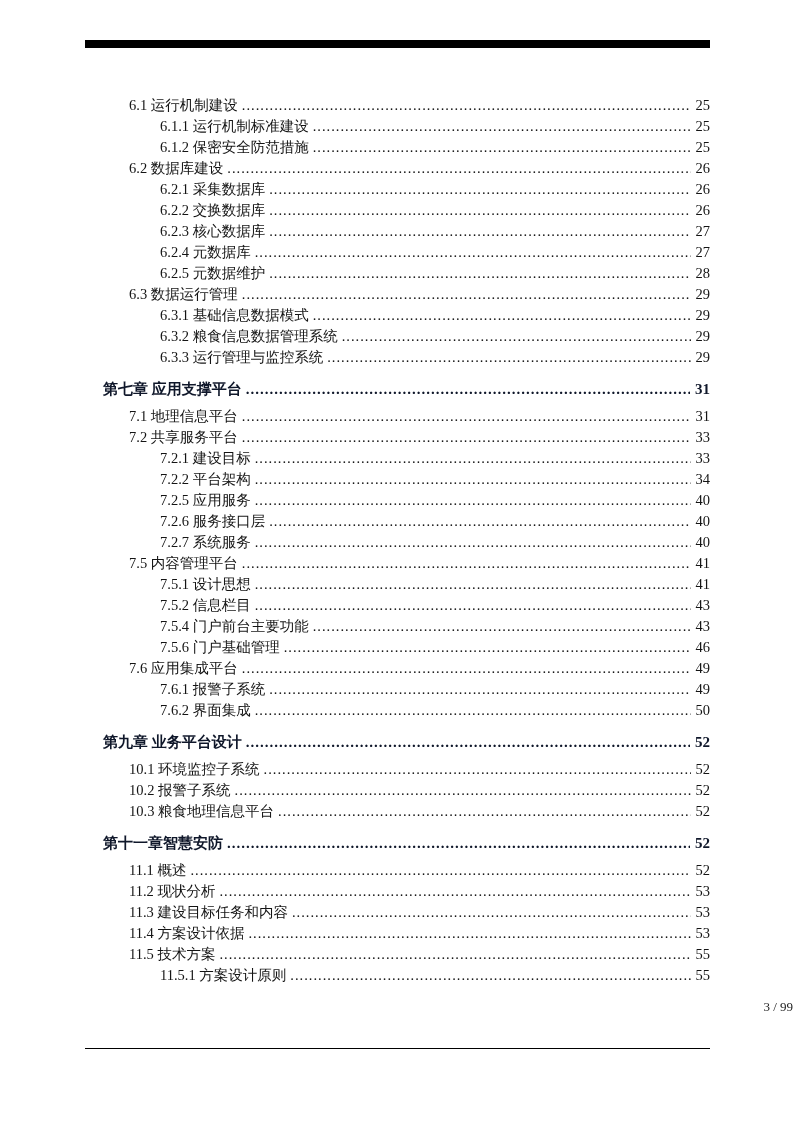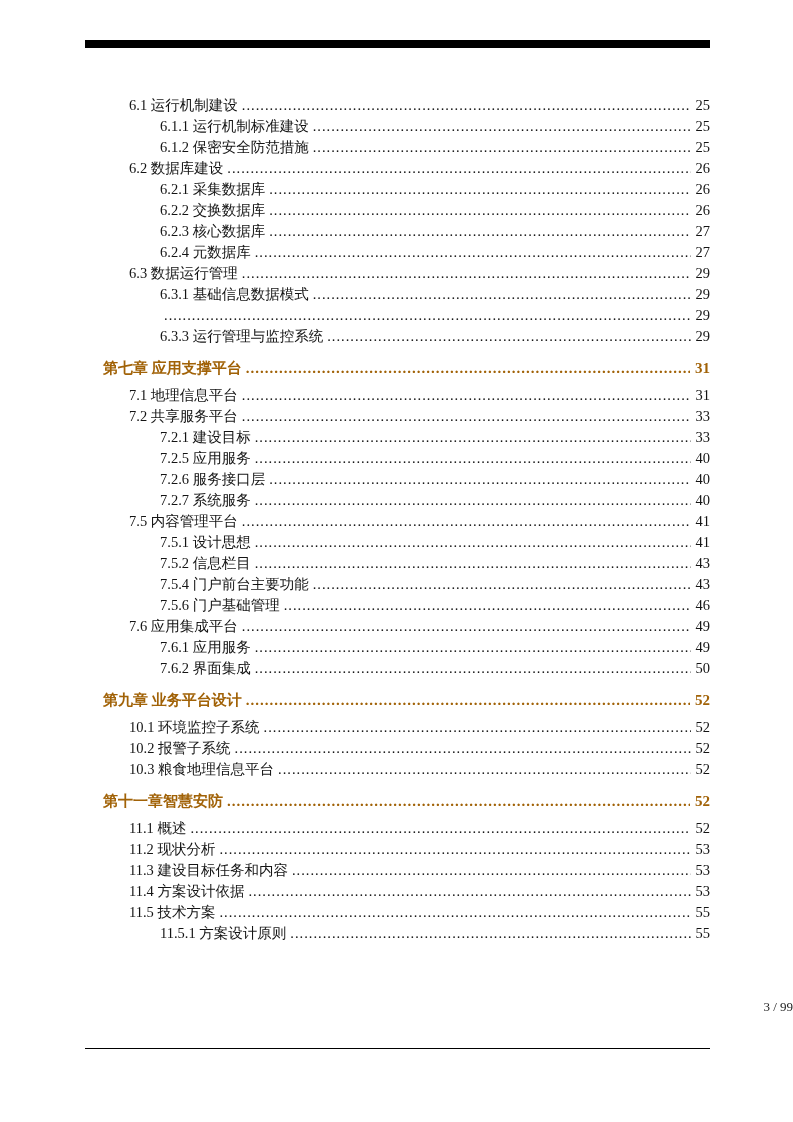--- a/index.html
+++ b/index.html
@@ -30,21 +30,21 @@
     font-size:14.5px;
     white-space:nowrap;
   }
   .toc-row.lvl1 {
     font-weight:bold;
     font-size:15px;
     height:22px;
     line-height:22px;
     margin:10px 0 6px 0;
     padding-left:18px;
-    color:#a16207;
+    color:#0f172a;
   }
   .toc-row.lvl2 { padding-left:44px; }
   .toc-row.lvl3 { padding-left:75px; }
   .toc-label { flex:none; }
   .leader {
     flex:1;
     overflow:hidden;
     white-space:nowrap;
     margin:0 5px 0 4px;
     min-width:10px;
@@ -109,31 +109,37 @@
       <div class="toc-row lvl3">
         <span class="toc-label">6.2.3 核心数据库</span>
         <span class="leader"></span>
         <span class="toc-page">27</span>
       </div>
       <div class="toc-row lvl3">
         <span class="toc-label">6.2.4 元数据库</span>
         <span class="leader"></span>
         <span class="toc-page">27</span>
       </div>
+      <div class="toc-row lvl3">
+        <span class="toc-label">6.2.5 元数据维护</span>
+        <span class="leader"></span>
+        <span class="toc-page">28</span>
+      </div>
       <div class="toc-row lvl2">
         <span class="toc-label">6.3 数据运行管理</span>
         <span class="leader"></span>
         <span class="toc-page">29</span>
       </div>
       <div class="toc-row lvl3">
         <span class="toc-label">6.3.1 基础信息数据模式</span>
         <span class="leader"></span>
         <span class="toc-page">29</span>
       </div>
       <div class="toc-row lvl3">
+        <span class="toc-label">6.3.2 粮食信息数据管理系统</span>
         <span class="leader"></span>
         <span class="toc-page">29</span>
       </div>
       <div class="toc-row lvl3">
         <span class="toc-label">6.3.3 运行管理与监控系统</span>
         <span class="leader"></span>
         <span class="toc-page">29</span>
       </div>
       <div class="toc-row lvl1">
         <span class="toc-label">第七章 应用支撑平台</span>
@@ -149,20 +155,25 @@
         <span class="toc-label">7.2 共享服务平台</span>
         <span class="leader"></span>
         <span class="toc-page">33</span>
       </div>
       <div class="toc-row lvl3">
         <span class="toc-label">7.2.1 建设目标</span>
         <span class="leader"></span>
         <span class="toc-page">33</span>
       </div>
       <div class="toc-row lvl3">
+        <span class="toc-label">7.2.2 平台架构</span>
+        <span class="leader"></span>
+        <span class="toc-page">34</span>
+      </div>
+      <div class="toc-row lvl3">
         <span class="toc-label">7.2.5 应用服务</span>
         <span class="leader"></span>
         <span class="toc-page">40</span>
       </div>
       <div class="toc-row lvl3">
         <span class="toc-label">7.2.6 服务接口层</span>
         <span class="leader"></span>
         <span class="toc-page">40</span>
       </div>
       <div class="toc-row lvl3">
@@ -194,21 +205,21 @@
         <span class="toc-label">7.5.6 门户基础管理</span>
         <span class="leader"></span>
         <span class="toc-page">46</span>
       </div>
       <div class="toc-row lvl2">
         <span class="toc-label">7.6 应用集成平台</span>
         <span class="leader"></span>
         <span class="toc-page">49</span>
       </div>
       <div class="toc-row lvl3">
-        <span class="toc-label">7.6.1 应用服务</span>
+        <span class="toc-label">7.6.1 报警子系统</span>
         <span class="leader"></span>
         <span class="toc-page">49</span>
       </div>
       <div class="toc-row lvl3">
         <span class="toc-label">7.6.2 界面集成</span>
         <span class="leader"></span>
         <span class="toc-page">50</span>
       </div>
       <div class="toc-row lvl1">
         <span class="toc-label">第九章 业务平台设计</span>

